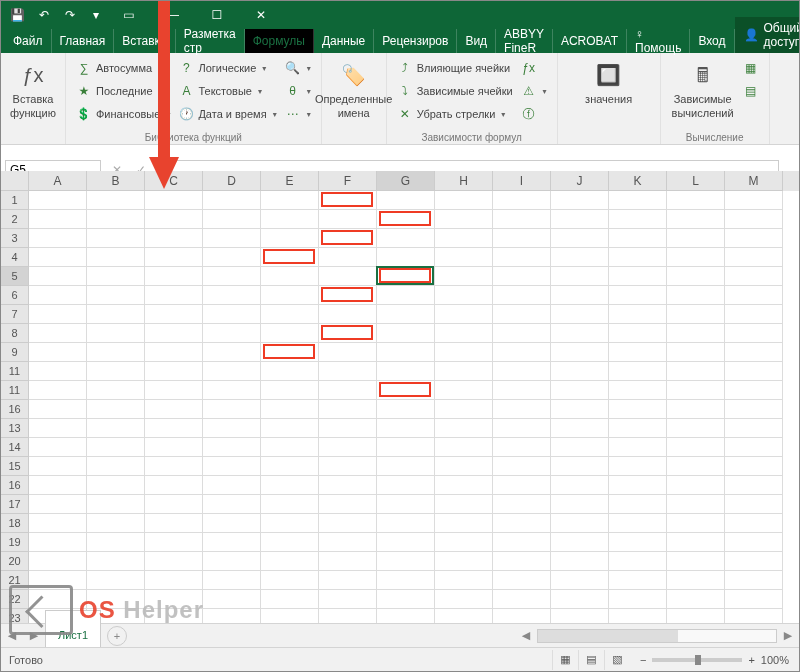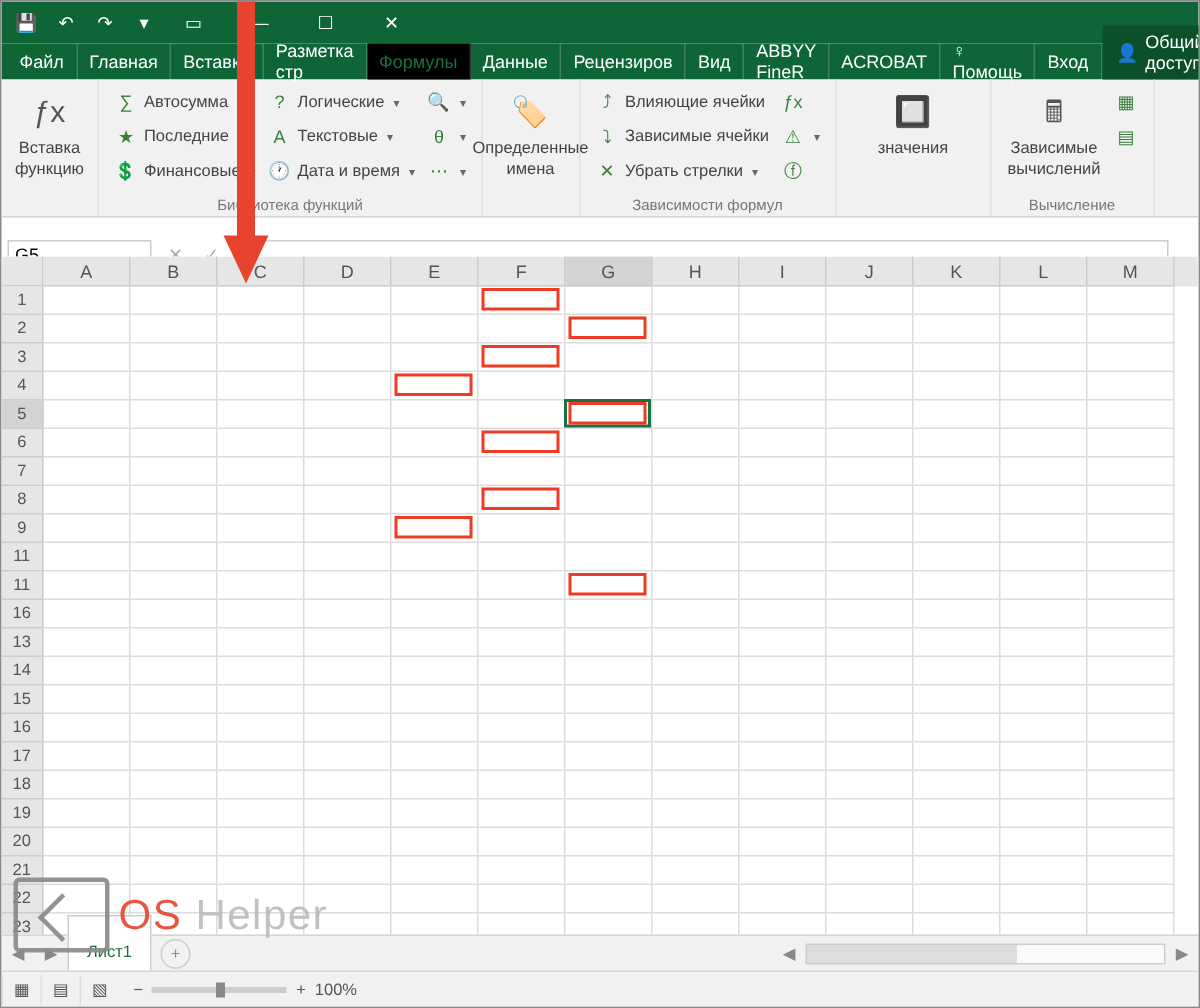--- a/index.html
+++ b/index.html
@@ -70,21 +70,21 @@
 .status .ztrack { width:90px; height:4px; background:#ccc; position:relative;}
 .status .ztrack .zthumb{position:absolute; left:43px; top:-3px; width:6px; height:10px; background:#888;}
 
 
 .bigarrow { position:absolute; left:148px; top:-2px; width:30px; height:192px; pointer-events:none;}
 .bigarrow .shaft{ position:absolute; left:9px; top:0; width:12px; height:160px; background:#e8432e;}
 .bigarrow .head{ position:absolute; left:0; top:158px; width:0; height:0; border-left:15px solid transparent; border-right:15px solid transparent; border-top:32px solid #e8432e;}
 .watermark{ position:absolute; left:8px; bottom:36px; display:flex; align-items:center; gap:6px; opacity:.9; pointer-events:none;}
 .watermark .wicon{ width:64px; height:50px; border:3px solid #888; border-radius:4px; position:relative;}
 .watermark .wicon::after{ content:""; position:absolute; left:8px; top:8px; width:20px; height:20px; border-left:3px solid #888; border-top:3px solid #888; transform:rotate(-45deg) translate(4px,10px);}
-.watermark .wt{ font-size:28px; font-weight:400; letter-spacing:1px;}
+.watermark .wt{ font-size:24px; font-weight:700; letter-spacing:1px;}
 .watermark .wt .o{ color:#e8432e;} .watermark .wt .h{ color:#bbb;}
 </style>
 </head>
 <body>
 
 <div class="titlebar">
   <div class="qat">
     <div class="qbtn">💾</div>
     <div class="qbtn">↶</div>
     <div class="qbtn">↷</div>
@@ -643,20 +643,21 @@
   <div class="add">+</div>
   <div class="hsplit"></div>
   <div class="nav">◀</div>
   <div class="hscroll">
       <div class="thumb"></div>
     </div>
   <div class="nav">▶</div>
 </div>
 
 <div class="status">
+  <div class="ready">Готово</div>
   <div class="views">
     <div class="vbtn">▦</div>
     <div class="vbtn">▤</div>
     <div class="vbtn">▧</div>
   </div>
   <div class="zoom">
     <span>−</span>
     <div class="ztrack">
         <div class="zthumb"></div>
       </div>

